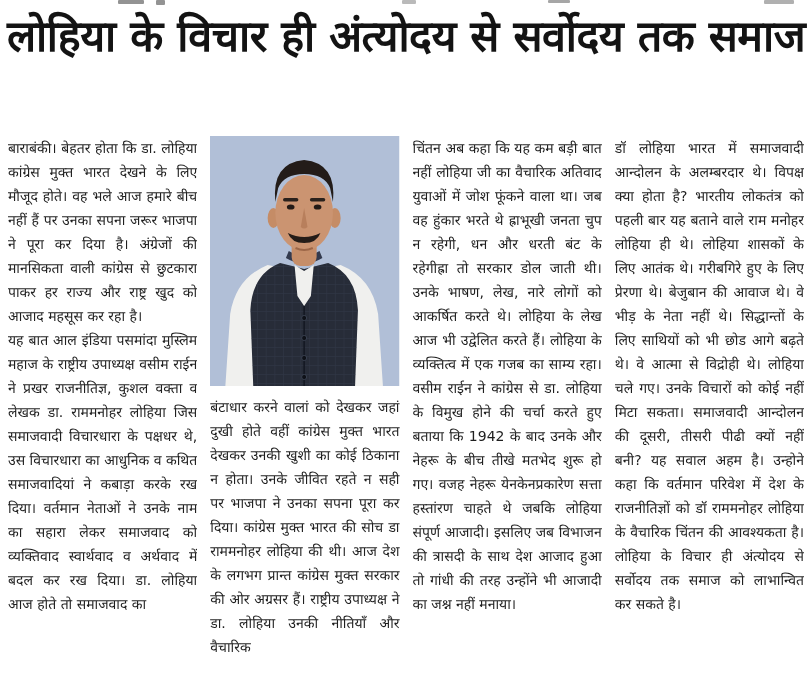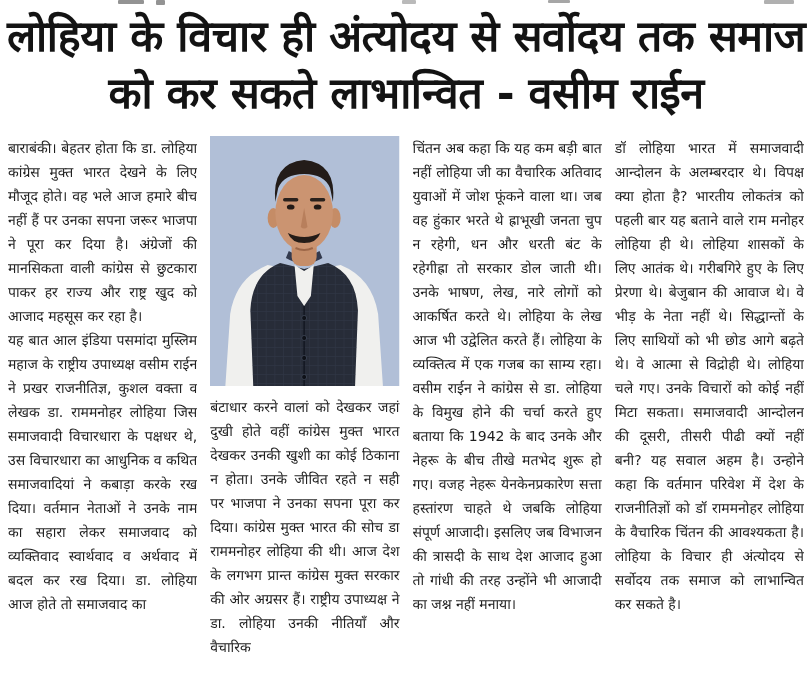--- a/index.html
+++ b/index.html
@@ -76,21 +76,20 @@
 <div class="page">
 
   <span class="artifact a1"></span>
   <span class="artifact a2"></span>
   <span class="artifact a3"></span>
   <span class="artifact a4"></span>
   <span class="artifact a5"></span>
 
   <h1 class="headline">
     <span class="hl-line">लोहिया के विचार ही अंत्योदय से सर्वोदय तक समाज</span>
-    <span class="hl-line">को कर सकते लाभान्वित - वसीम राईन</span>
   </h1>
 
   <div class="body-grid">
 
     <div class="col">
       <p>बाराबंकी। बेहतर होता कि डा. लोहिया कांग्रेस मुक्त भारत देखने के लिए मौजूद होते। वह भले आज हमारे बीच नहीं हैं पर उनका सपना जरूर भाजपा ने पूरा कर दिया है। अंग्रेजों की मानसिकता वाली कांग्रेस से छुटकारा पाकर हर राज्य और राष्ट्र खुद को आजाद महसूस कर रहा है।</p>
       <p>यह बात आल इंडिया पसमांदा मुस्लिम महाज के राष्ट्रीय उपाध्यक्ष वसीम राईन ने प्रखर राजनीतिज्ञ, कुशल वक्ता व लेखक डा. राममनोहर लोहिया जिस समाजवादी विचारधारा के पक्षधर थे, उस विचारधारा का आधुनिक व कथित समाजवादियां ने कबाड़ा करके रख दिया। वर्तमान नेताओं ने उनके नाम का सहारा लेकर समाजवाद को व्यक्तिवाद स्वार्थवाद व अर्थवाद में बदल कर रख दिया। डा. लोहिया आज होते तो समाजवाद का</p>
     </div>
 
     <div class="col">

